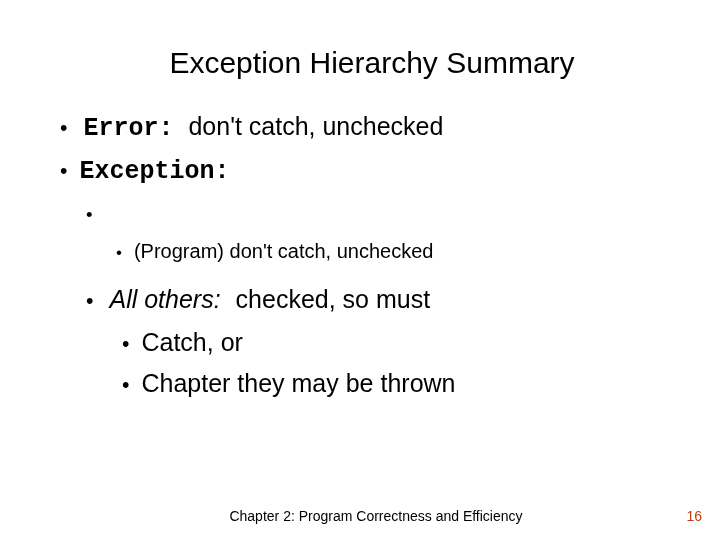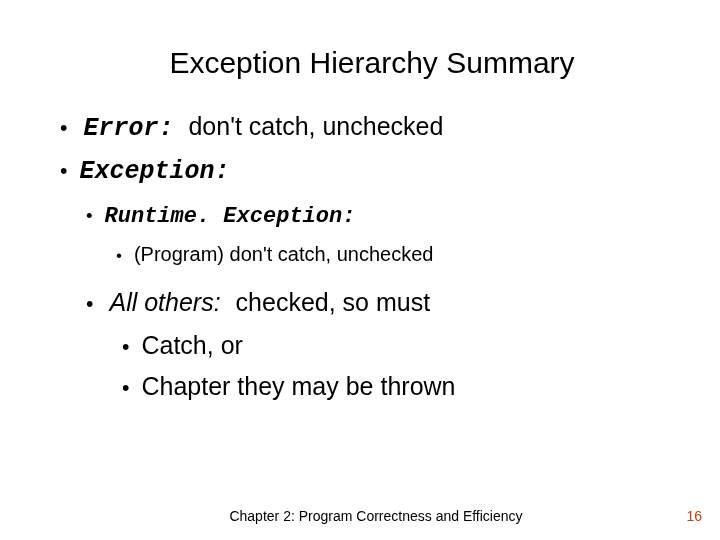--- a/index.html
+++ b/index.html
@@ -74,21 +74,20 @@
       display: flex;
       align-items: baseline;
     }
     .dot {
       margin-right: 8px;
       font-size: 0.85em;
     }
     .mono {
       font-family: "Courier New", Courier, monospace;
       font-weight: bold;
-      font-style: italic;
     }
     .italic {
       font-style: italic;
     }
     .footer {
       position: absolute;
       bottom: 20px;
       left: 0;
       right: 0;
       width: 100%;
@@ -122,21 +121,20 @@
       </span>
     </div>
 
     <div class="bullet-l1">
       <span class="dot">•</span>
       <span class="mono">Exception:</span>
     </div>
 
     <div class="bullet-l2">
       <span class="dot">•</span>
-      <span class="mono">Runtime. Exception:</span>
     </div>
 
     <div class="bullet-l3">
       <span class="dot">•</span>
       <span>(Program) don't catch, unchecked</span>
     </div>
 
     <div class="bullet-l2b">
       <span class="dot">•</span>
       <span>

